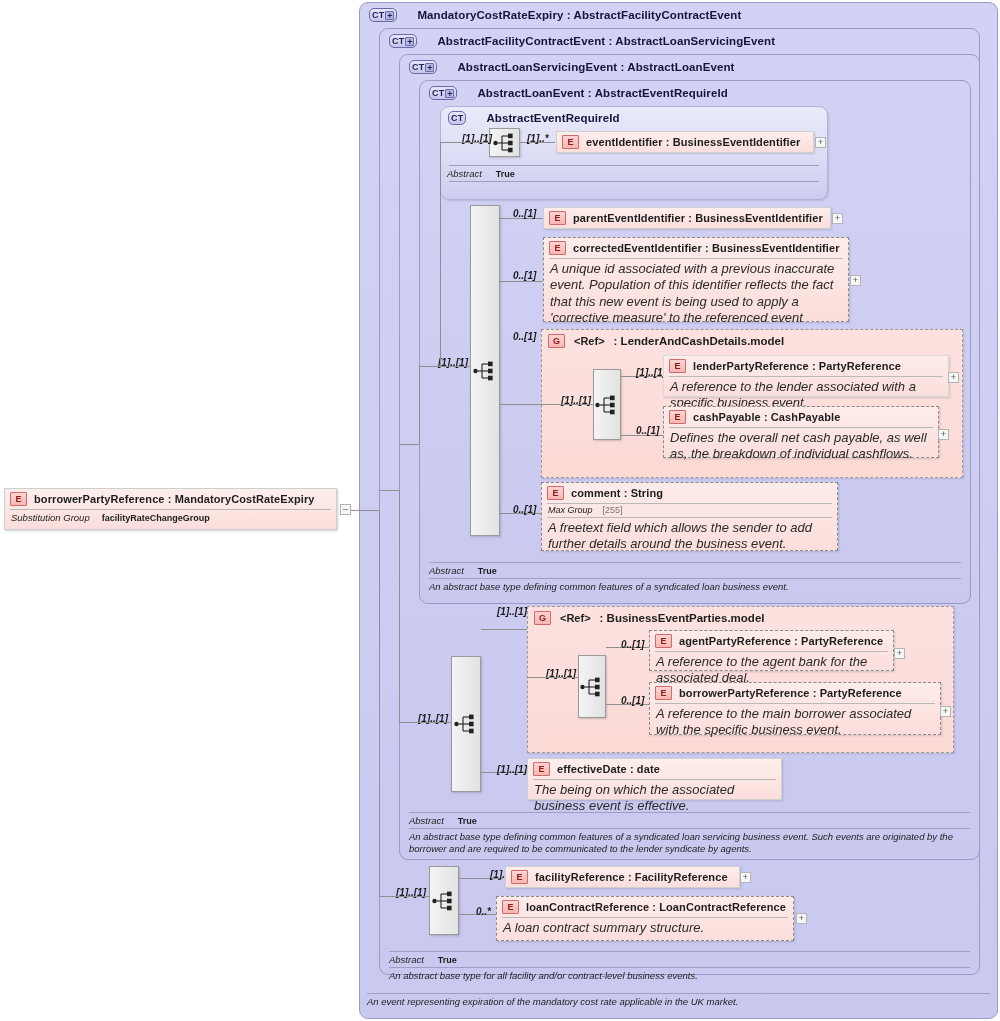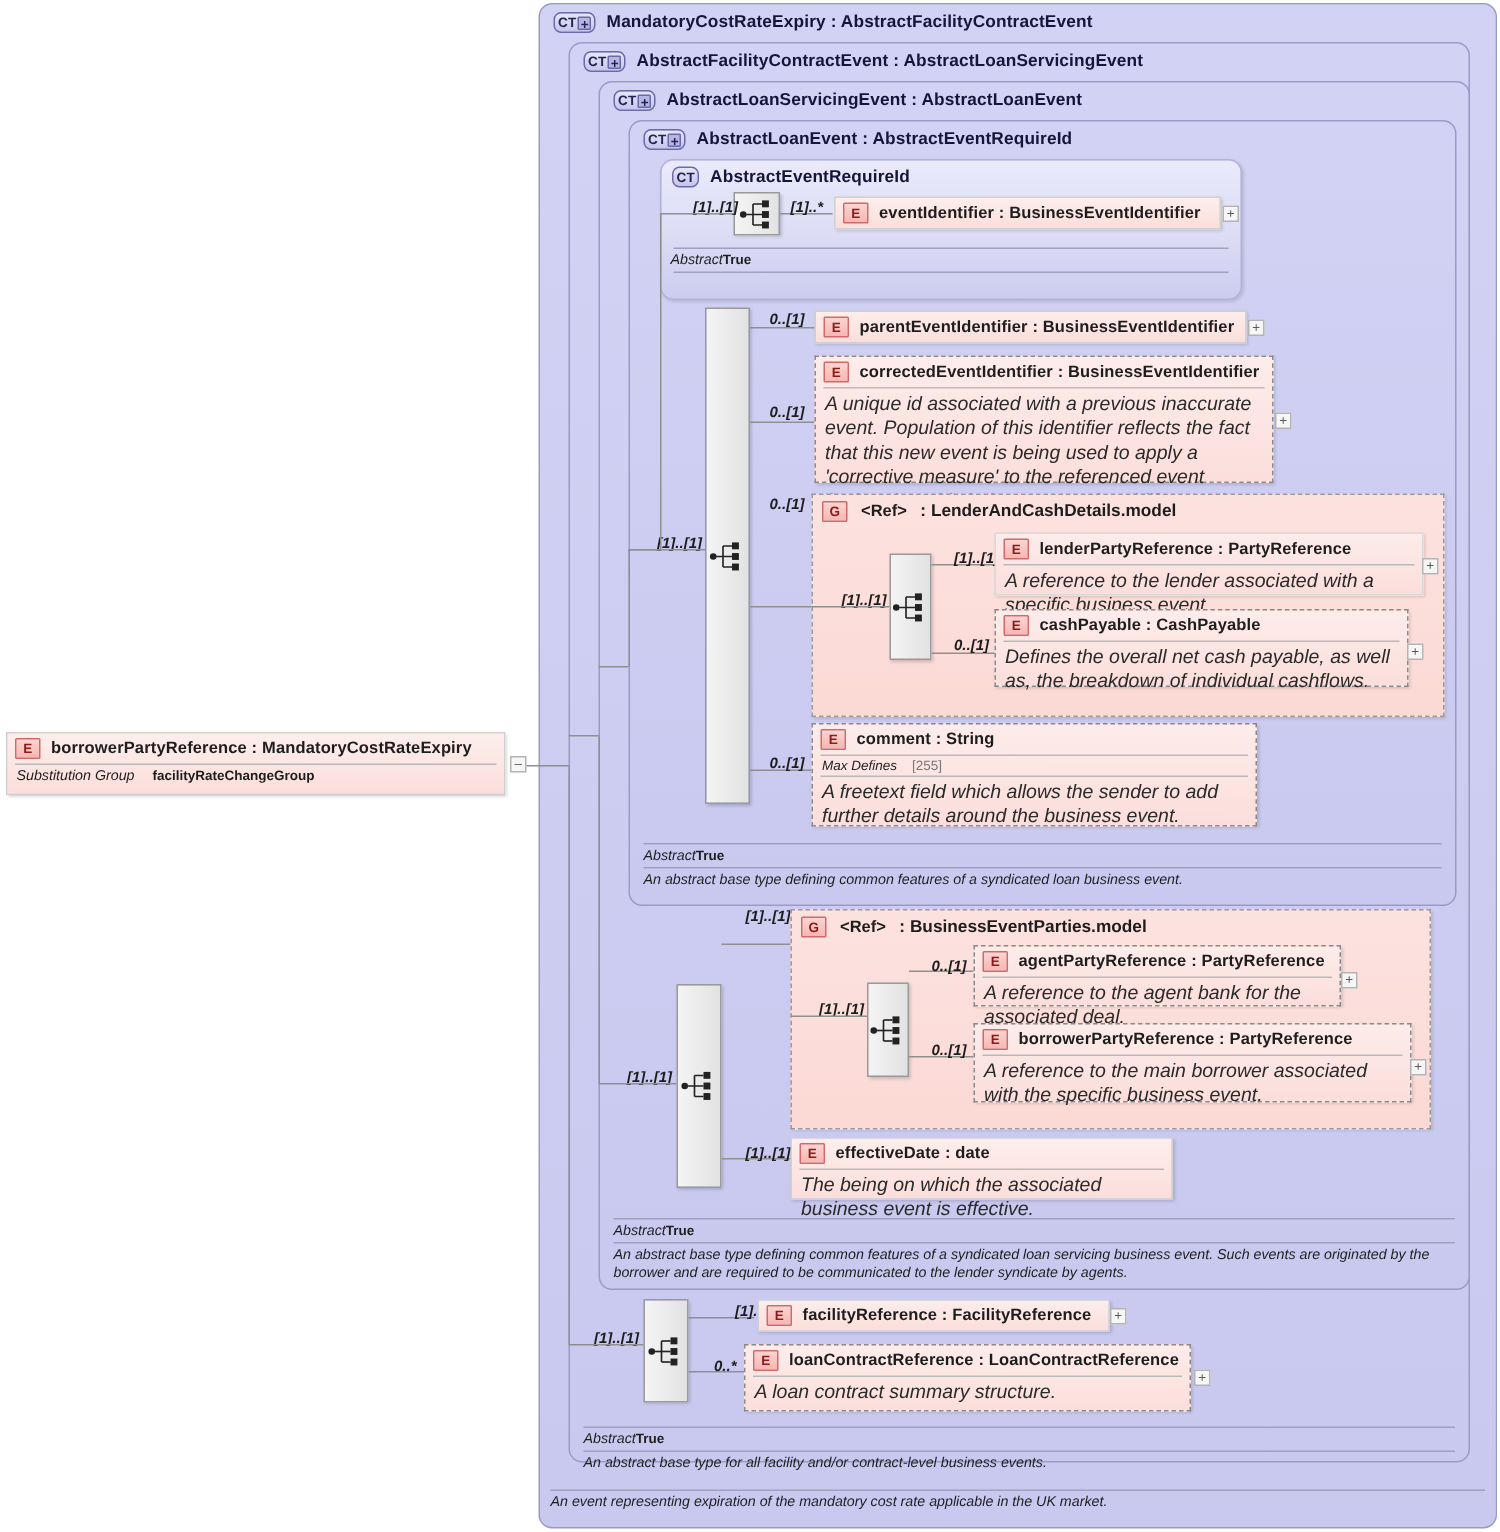--- a/index.html
+++ b/index.html
@@ -18,21 +18,21 @@
   .ct-box{
     position:absolute;
     border:1px solid #9a9ac8;
     border-radius:9px;
     background:#ccccf2;
     background:linear-gradient(180deg,#d2d2f4 0%,#c9c9f0 100%);
   }
   .ct-head{
     position:absolute;
     left:8px; top:4px;
-    display:flex; align-items:center; gap:7px;
+    display:flex; align-items:center; gap:20px;
     white-space:nowrap;
   }
   .ct-badge{
     display:inline-flex; align-items:center; gap:1px;
     border:1px solid #6a6aa8;
     border-radius:5px;
     background:linear-gradient(180deg,#e6e6fb,#c5c5ec);
     height:14px; padding:0 2px;
     font-size:9px; font-weight:bold; color:#242452;
     letter-spacing:.2px;
@@ -150,21 +150,21 @@
   .lnh{ height:1px; }
   .lnv{ width:1px; }
 
   
   .meta{
     position:absolute;
     left:0; right:0;
   }
   .meta .mrule{ height:1px; background:#9f9fc2; }
   .meta .mrow{
-    display:flex; align-items:flex-start;
+    display:flex; gap:14px; align-items:flex-end;
     padding:2px 4px 2px 6px;
     font-size:9.5px;
   }
   .meta .mk{ font-style:italic; color:#1d1d1d; }
   .meta .mv{ font-weight:bold; font-size:9px; color:#1d1d1d; }
   .meta .mdoc{
     padding:2px 6px 3px 6px;
     font-size:9.5px; font-style:italic; color:#1d1d1d;
     line-height:1.3;
   }
@@ -362,21 +362,21 @@
 <div class="expander" style="left:938px; top:429px;">+</div>
 
 <div class="card" style="left:513px; top:504px;">0..[1]</div>
 <div class="el opt" style="left:541px; top:482px; width:297px; height:69px;">
   <div class="el-head">
     <span class="e-badge">E</span>
     <span class="el-name">comment : String</span>
   </div>
   <div class="el-rule"></div>
   <div class="el-facet">
-    <span class="fk">Max Defines</span>
+    <span class="fk">Max Group</span>
     <span class="fv">[255]</span>
   </div>
   <div class="el-rule"></div>
   <div class="el-doc">A freetext field which allows the sender to add further details around the business event.</div>
 </div>
 
 <div class="meta" style="left:419px; width:552px; top:562px;">
   <div class="mrule" style="margin:0 10px;"></div>
   <div class="mrow" style="padding-left:10px;">
     <span class="mk">Abstract</span>

